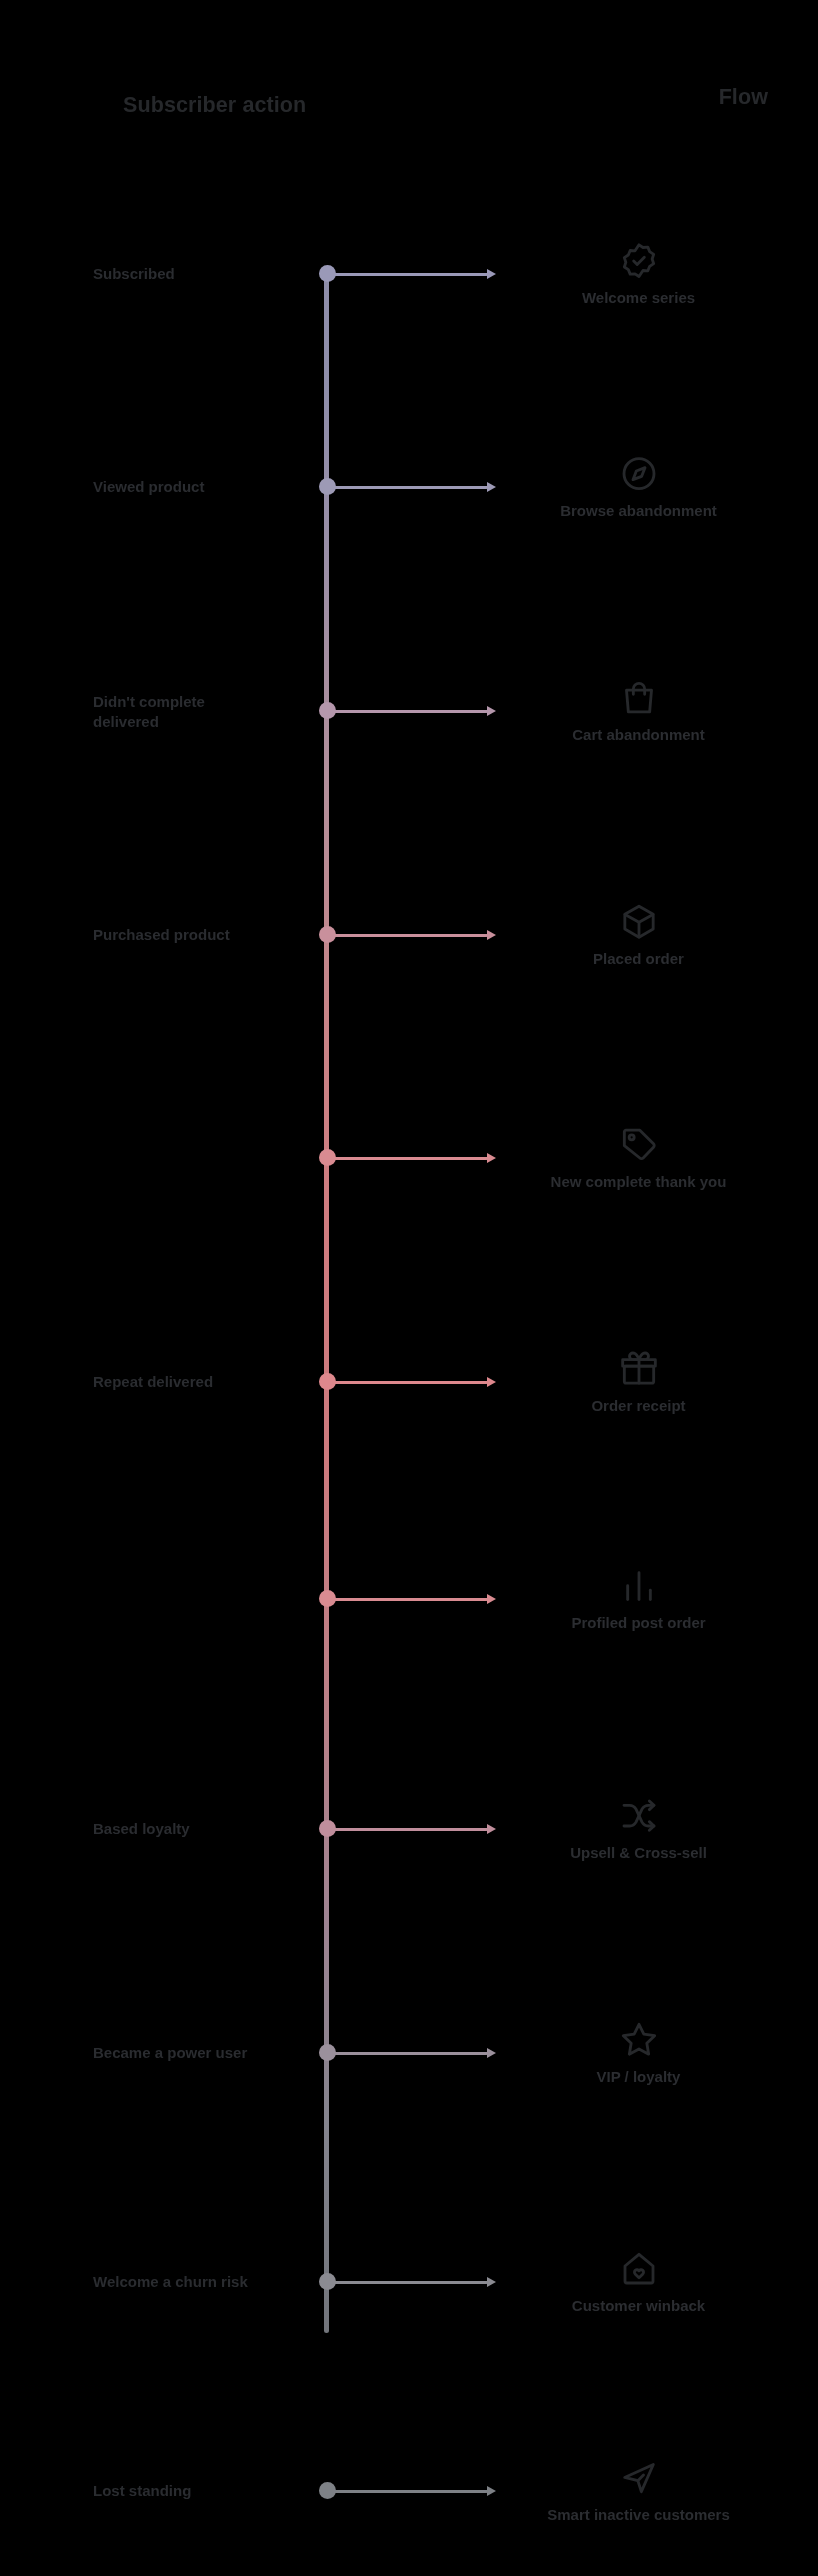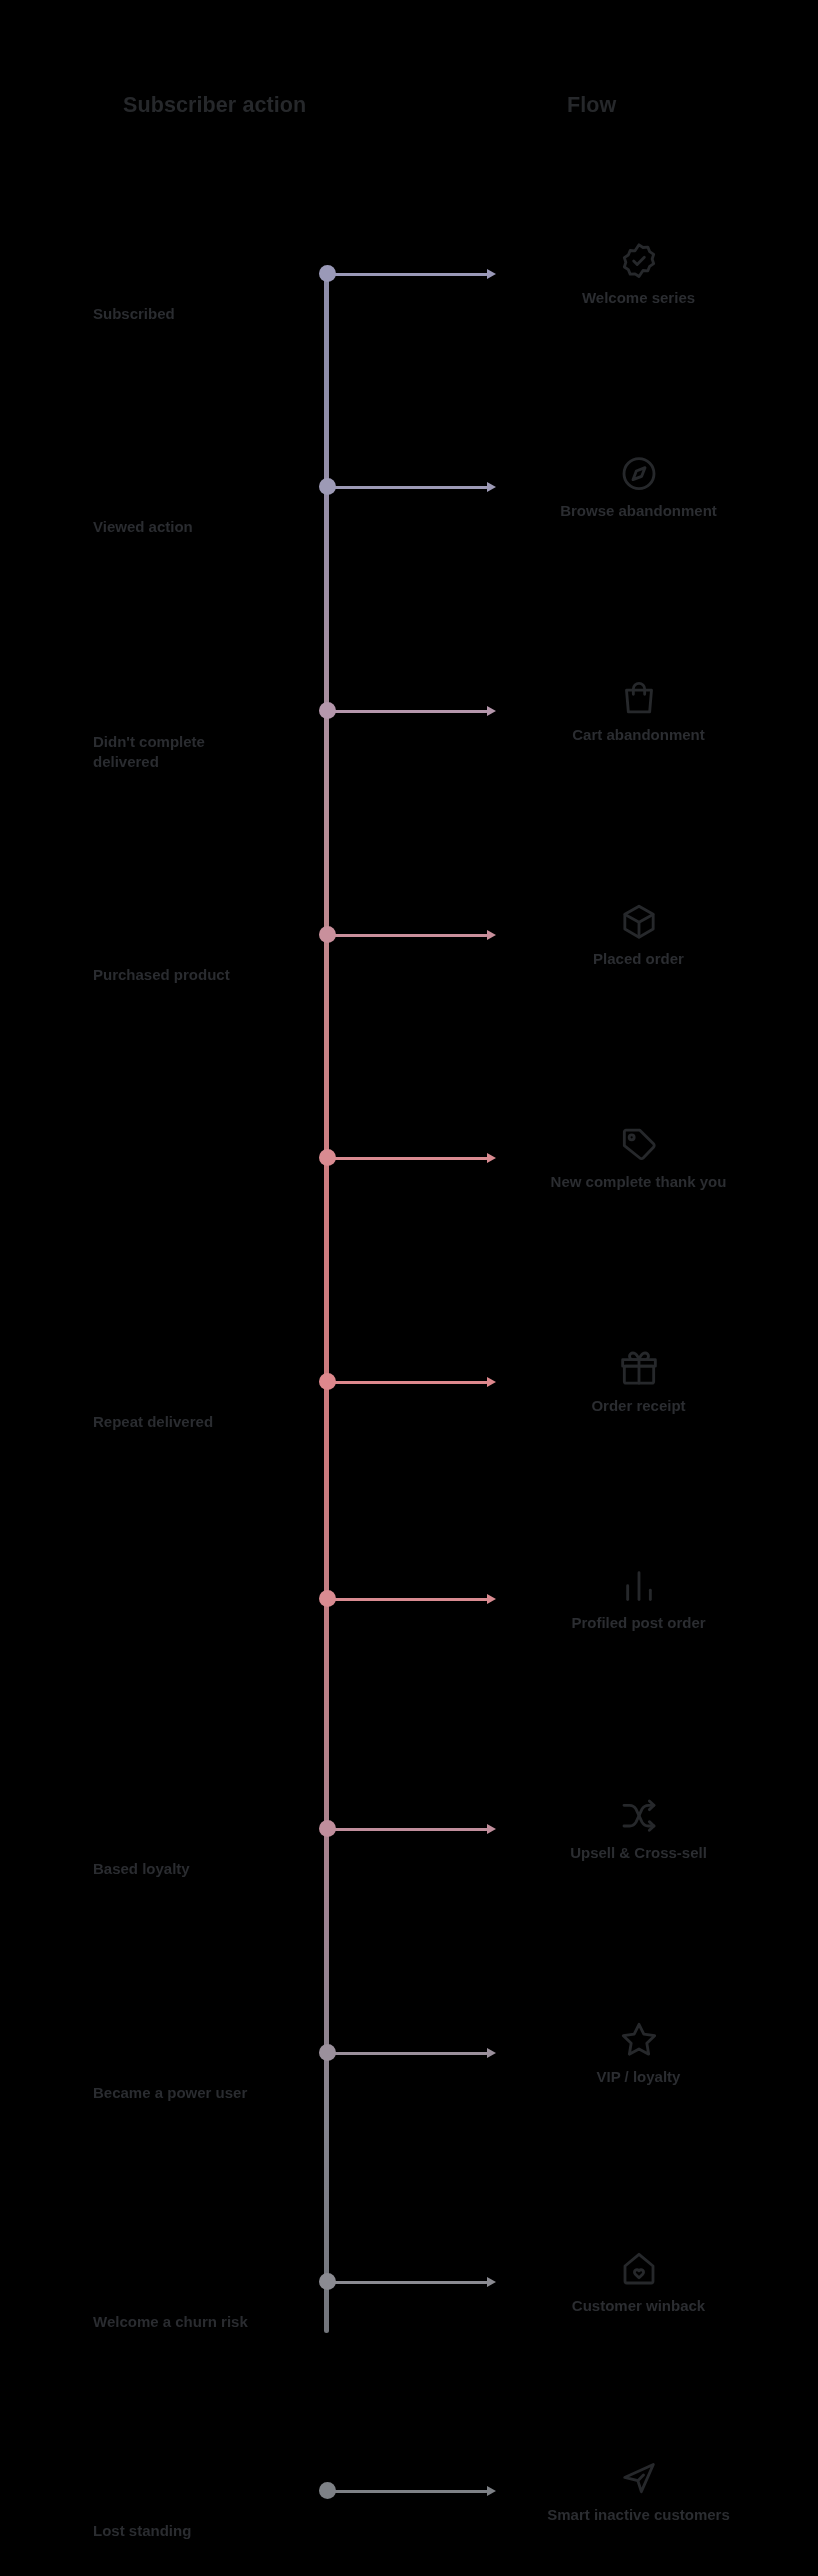--- a/index.html
+++ b/index.html
@@ -14,21 +14,21 @@
   
   .col-head{
     position:absolute;
     font-size:21.5px;
     font-weight:700;
     line-height:1.22;
     color:#26282b;
     letter-spacing:0.1px;
   }
   #head-left{ left:93px; top:92px; width:215px;margin-left:30px; }
-  #head-right{ left:567px; top:92px; width:201px; text-align:left; }
+  #head-right{ left:567px; top:84px; width:201px; text-align:right; }
 
   
   #spine{
     position:absolute;
     left:324px;
     top:266px;
     width:5px;
     height:2067px;
     border-radius:2.9px;
     background:linear-gradient(to bottom,
@@ -82,21 +82,20 @@
   .left-label{
     position:absolute;
     right:558px;          
     left:93px;
     text-align:left;
     color:#2a2c30;
     font-size:15px;
     font-weight:700;
     line-height:1.3;
     transform:translateY(-50%);
-    margin-top:40px;
   }
 
   
   .right-cell{
     position:absolute;
     left:531px;
     width:215px;
     text-align:center;
     transform:translateY(-50%);
   }
@@ -133,21 +132,21 @@
         <span class="right-icon">
           <svg viewBox="0 0 24 24" fill="none" stroke="currentColor" stroke-width="1.7" stroke-linecap="round" stroke-linejoin="round">
             <path d="M12 2.5l2.4 1.6 2.9-.2 1.1 2.7 2.4 1.6-.9 2.8.9 2.8-2.4 1.6-1.1 2.7-2.9-.2L12 21.5l-2.4-1.6-2.9.2-1.1-2.7L3.2 15.8l.9-2.8-.9-2.8 2.4-1.6 1.1-2.7 2.9.2z"></path>
             <path d="M8.8 12.2l2.1 2.1 4.3-4.4"></path>
           </svg>
         </span>
         <div class="right-label">Welcome series</div>
       </div>
     </div>
     <div class="row" style="top: 487px;">
-      <div class="left-label">Viewed action</div>
+      <div class="left-label">Viewed product</div>
       <div class="node" style="background: rgb(157, 154, 182);"></div>
       <div class="arrow" style="background: rgb(157, 154, 182); color: rgb(157, 154, 182);"></div>
       <div class="right-cell">
         <span class="right-icon">
           <svg viewBox="0 0 24 24" fill="none" stroke="currentColor" stroke-width="1.7" stroke-linecap="round" stroke-linejoin="round">
             <circle cx="12" cy="12" r="9"></circle>
             <path d="M15.6 8.4l-2 5.2-5.2 2 2-5.2z"></path>
           </svg>
         </span>
         <div class="right-label">Browse abandonment</div>

